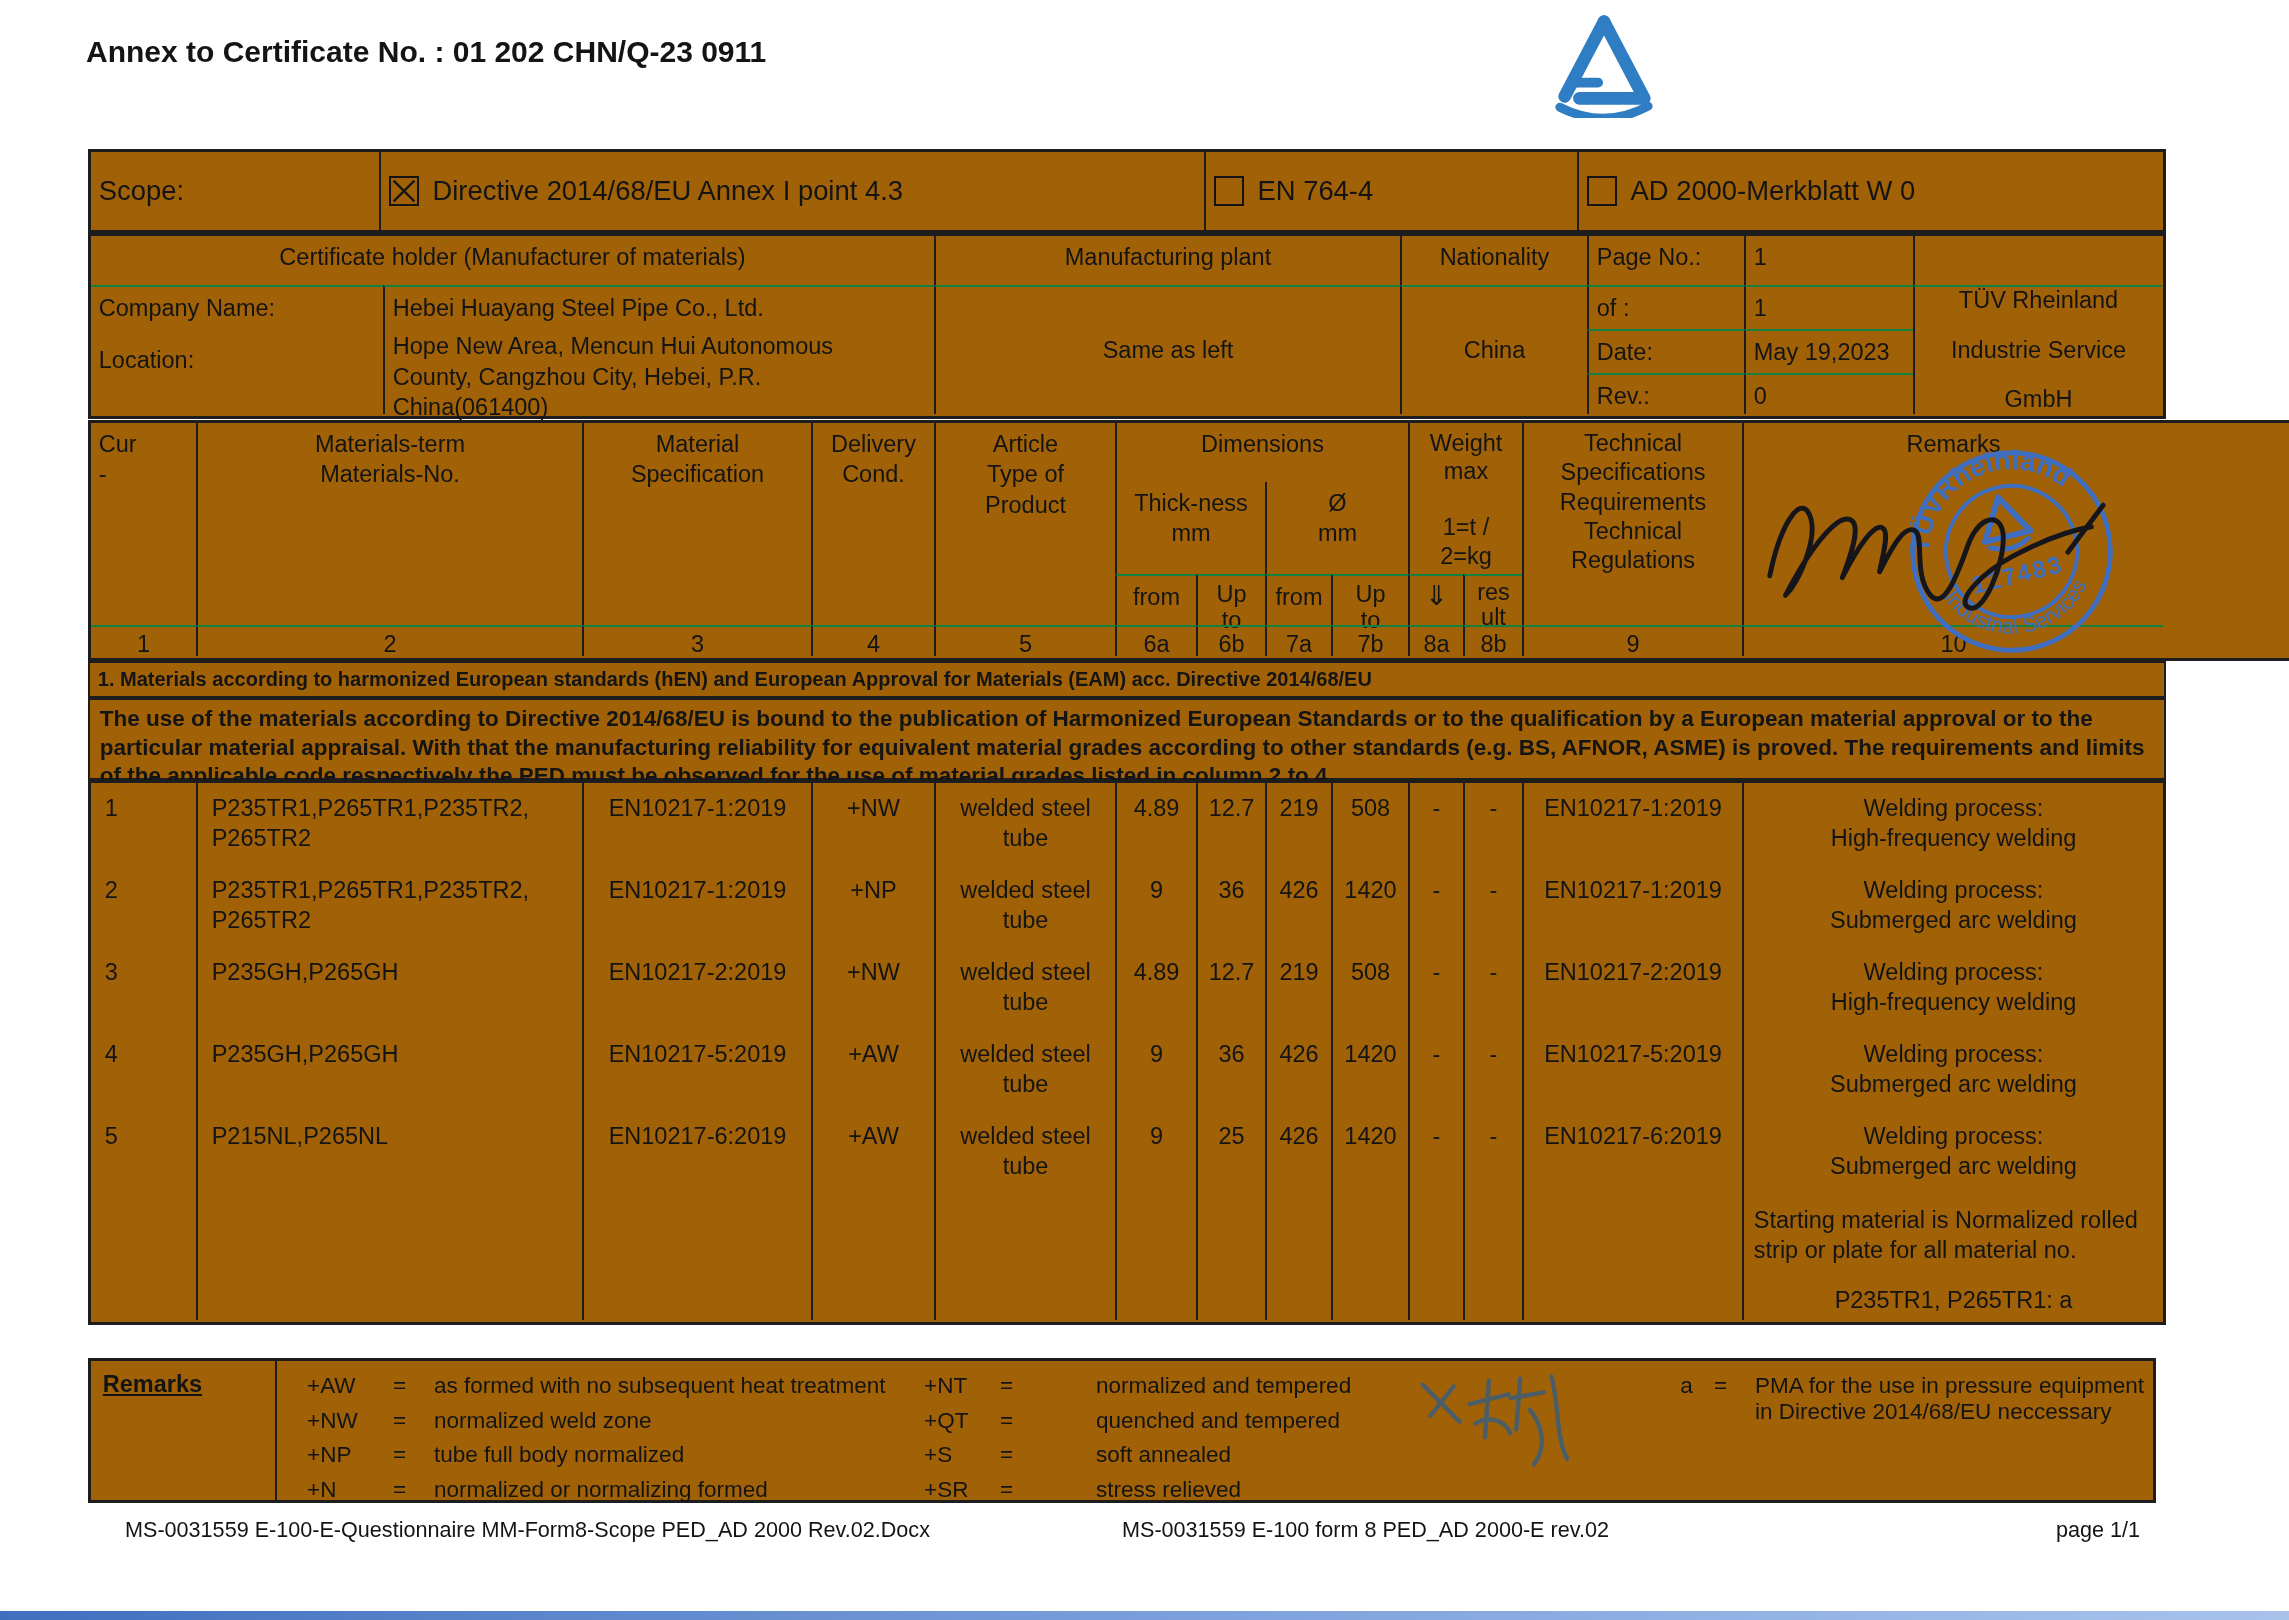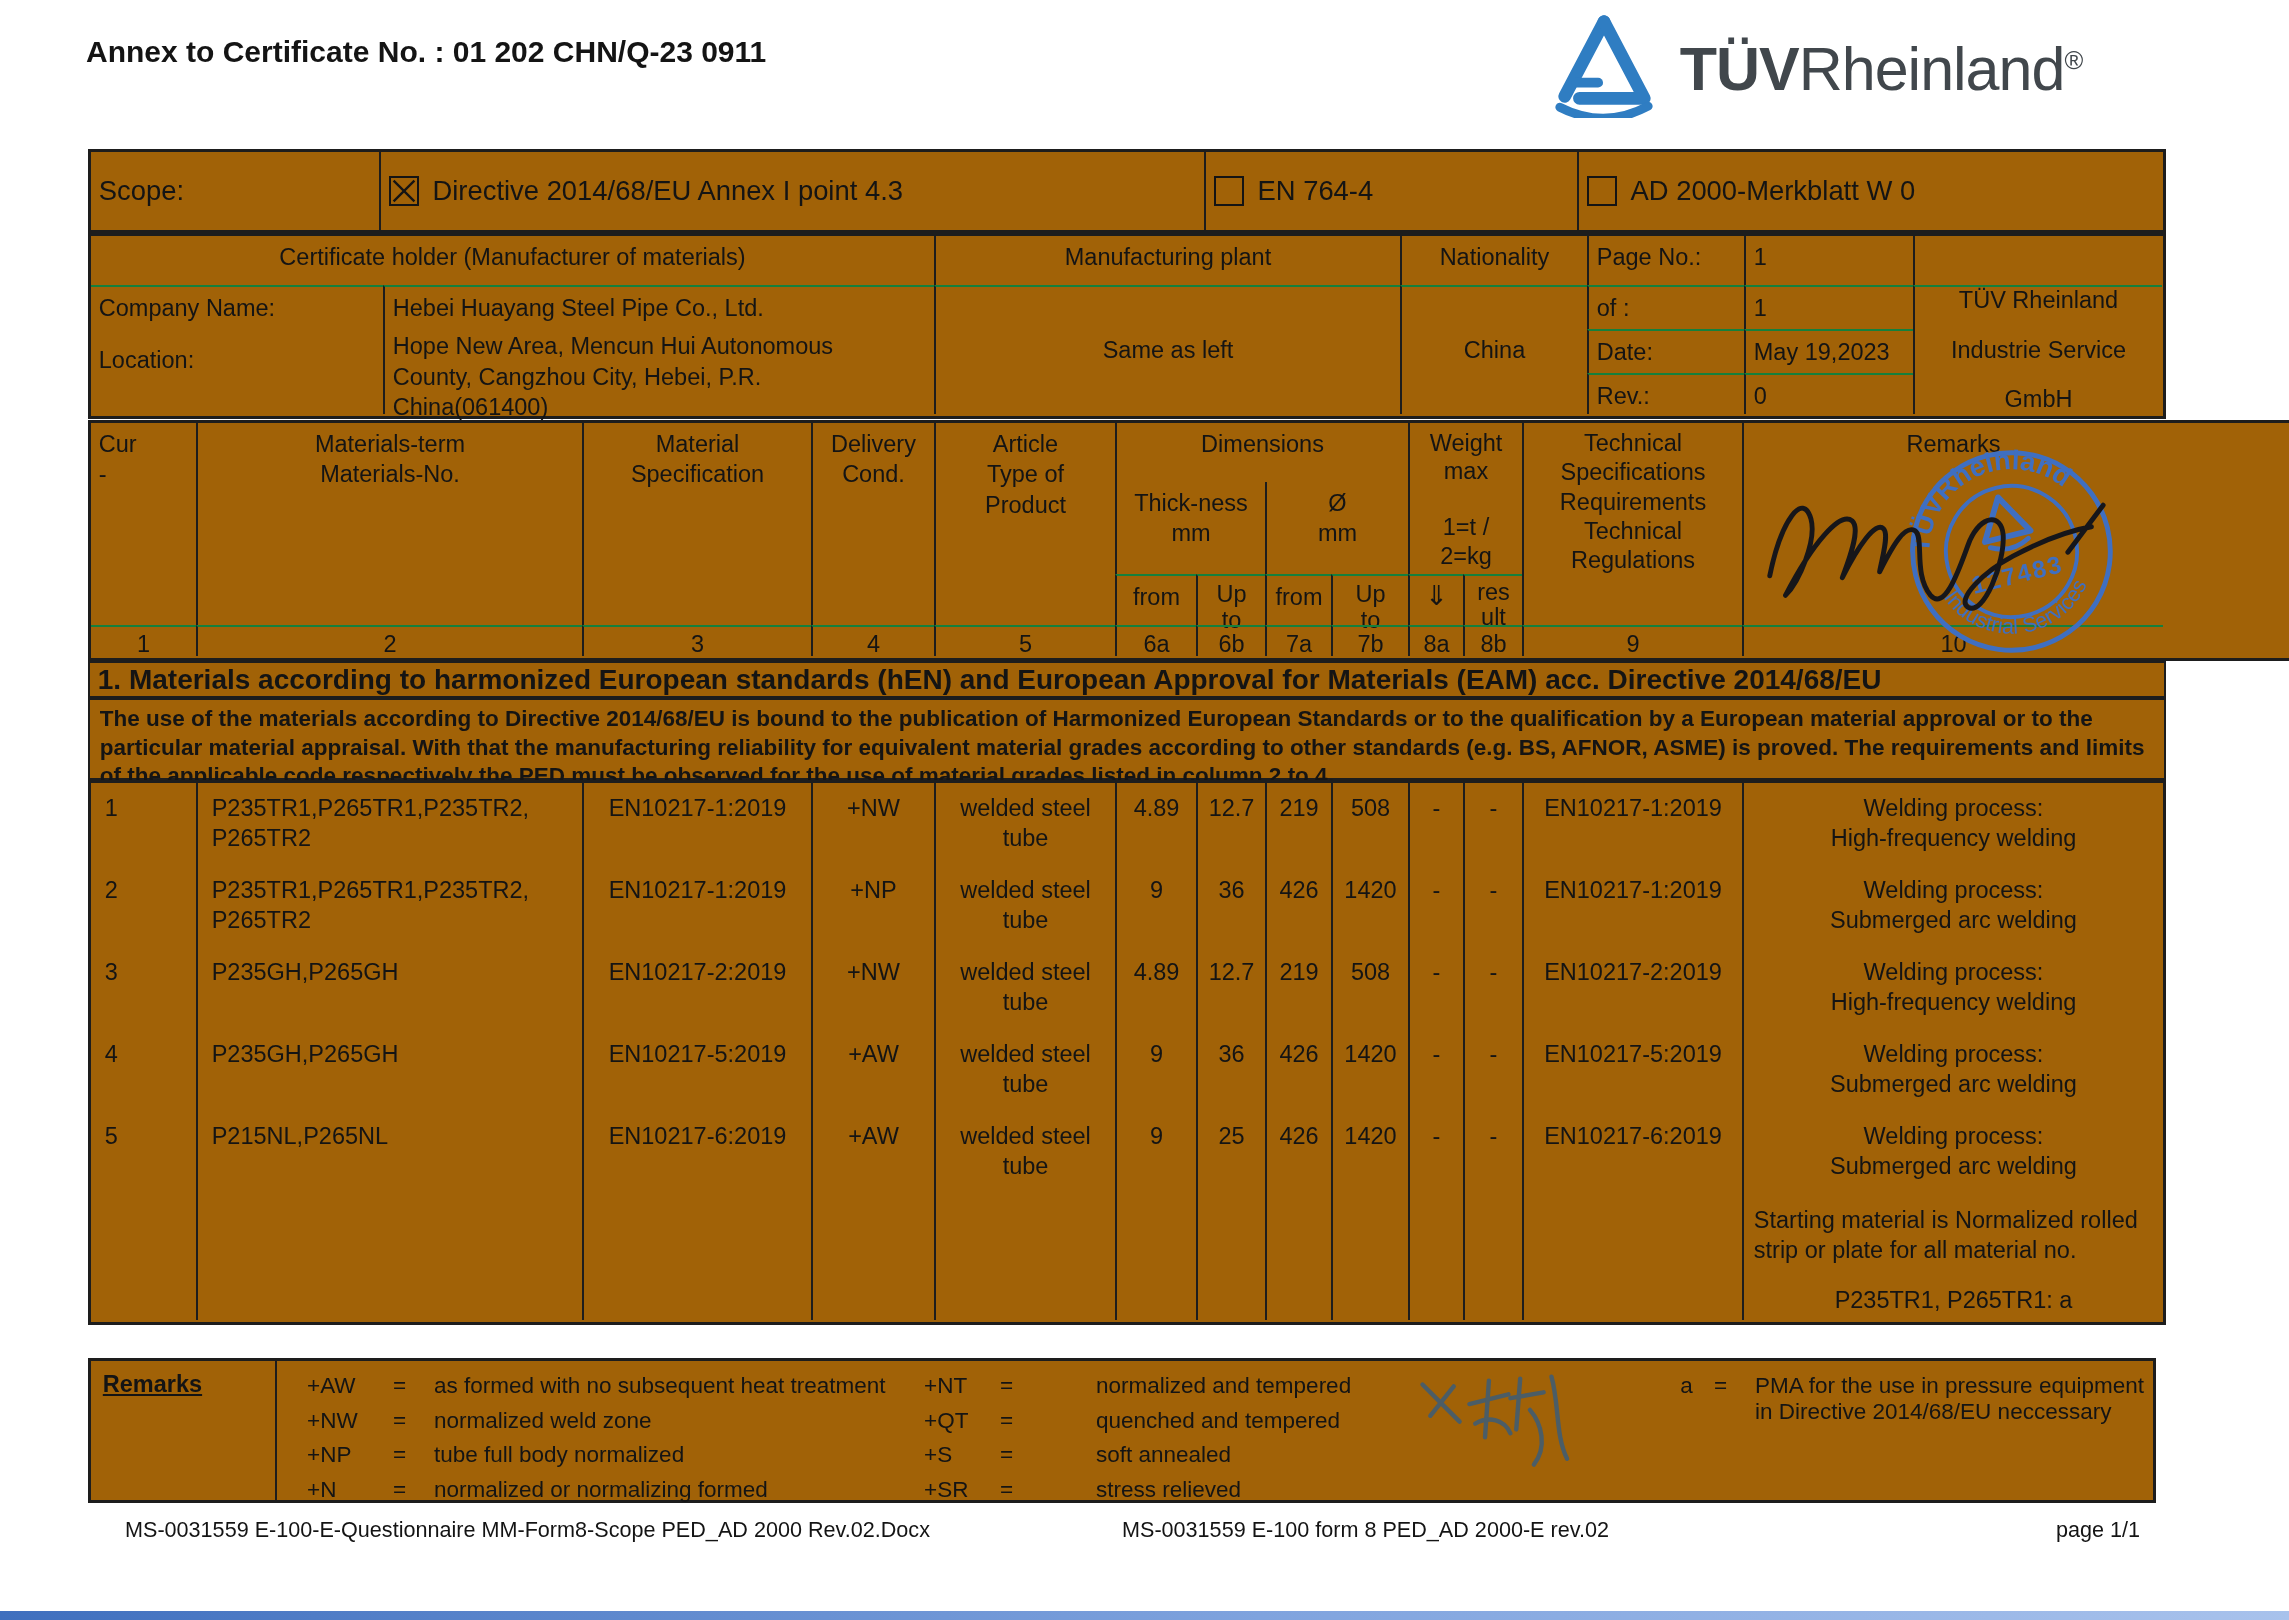--- a/index.html
+++ b/index.html
@@ -54,23 +54,20 @@
 <div class="abs b" style="left:86px;top:35px;font-size:30px">Annex to Certificate No. : 01 202 CHN/Q-23 0911</div>
 
 <div class="abs" style="left:1544px;top:7.8px;display:flex;align-items:center">
   <span>
     <svg width="120" height="110" viewBox="0 0 122 112">
       <path d="M61,14 L21,90" stroke="#2f7dc2" stroke-width="13" fill="none" stroke-linecap="round"></path>
       <path d="M61,14 L102,92 L36,92" stroke="#2f7dc2" stroke-width="13" fill="none" stroke-linecap="round" stroke-linejoin="round"></path>
       <path d="M33,76 L55,76" stroke="#2f7dc2" stroke-width="10" fill="none" stroke-linecap="round"></path>
       <path d="M16,101 Q61,124 106,100" stroke="#2f7dc2" stroke-width="9" fill="none" stroke-linecap="round"></path>
     </svg>
-  </span>
-  <span style="margin-left:15.7px;font-size:61px;color:#41474c;letter-spacing:-1px;line-height:103px">
-    <span class="b">TÜV</span><span>Rheinland</span><sup style="font-size:25.5px">®</sup>
   </span>
 </div>
 
 <div id="scope" class="box grid">
   <div class="cell">Scope:</div>
   <div class="cell bl">
     <span class="cb">
         <svg viewBox="0 0 30 30">
           <path d="M3,3 L27,27 M27,3 L3,27" stroke="#141414" stroke-width="2.6" fill="none"></path>
         </svg>
@@ -190,21 +187,21 @@
   <div class="cell tc bl bt r4 x7" style="padding:2px">6b</div>
   <div class="cell tc bl bt r4 x8" style="padding:2px">7a</div>
   <div class="cell tc bl bt r4 x9" style="padding:2px">7b</div>
   <div class="cell tc bl bt r4 x10" style="padding:2px">8a</div>
   <div class="cell tc bl bt r4 x11" style="padding:2px">8b</div>
   <div class="cell tc bl bt r4 x12" style="padding:2px">9</div>
   <div class="cell tc bl bt r4 x13" style="padding:2px">10</div>
 </div>
 
 <div id="sect1" class="box">
-  <span class="b" style="font-size:28px;padding-left:7.8px">1. Materials according to harmonized European standards (hEN) and European Approval for Materials (EAM) acc. Directive 2014/68/EU</span>
+  <span class="b" style="font-size:20px;padding-left:7.8px">1. Materials according to harmonized European standards (hEN) and European Approval for Materials (EAM) acc. Directive 2014/68/EU</span>
 </div>
 
 <div id="para" class="box">
   <span class="b" style="font-size:22.5px;line-height:1.28;display:block">The use of the materials according to Directive 2014/68/EU is bound to the publication of Harmonized European Standards or to the qualification by a European material approval or to the particular material appraisal. With that the manufacturing reliability for equivalent material grades according to other standards (e.g. BS, AFNOR, ASME) is proved. The requirements and limits of the applicable code respectively the PED must be observed for the use of material grades listed in column 2 to 4.</span>
 </div>
 
 <div id="dgrid" class="box grid">
 
   <div class="cell r1 x1" style="padding-left:13.7px">1</div>
   <div class="cell pre bl r1 x2" style="padding-left:13.7px">P235TR1,P265TR1,P235TR2,

